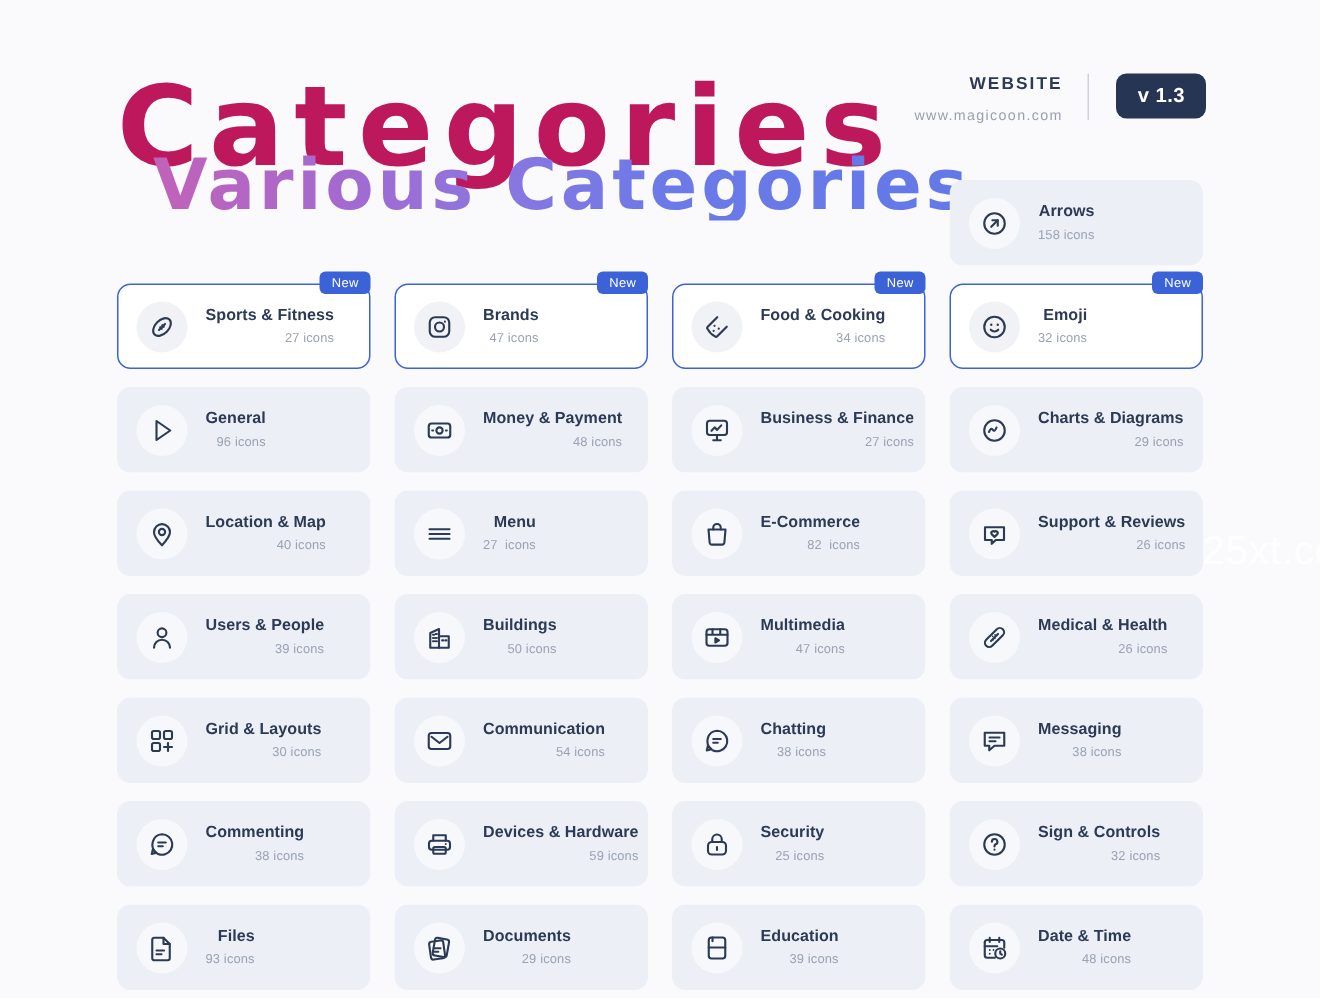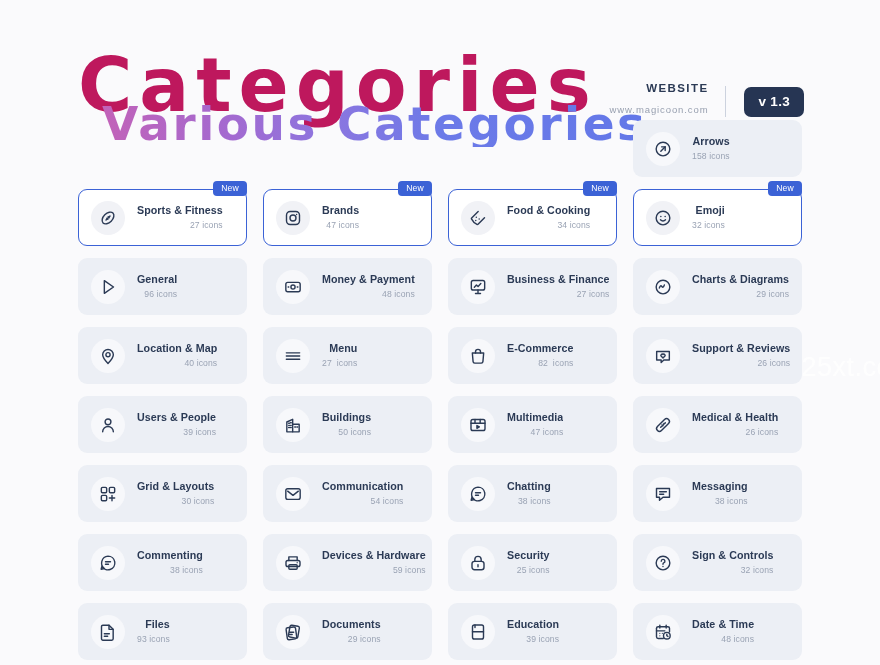--- a/index.html
+++ b/index.html
@@ -25,36 +25,36 @@
   .main-title {
     position: absolute; left: 0; top: 52px;
     font-size: 47px; font-weight: 700; letter-spacing: 2.5px;
     line-height: 1; white-space: nowrap;
     font-family: "DejaVu Sans", sans-serif;
     background: linear-gradient(90deg, #c262b8 0%, #a569cf 22%, #8b76e0 42%, #6c7ae8 62%, #6378e8 100%);
     -webkit-background-clip: text; background-clip: text;
     -webkit-text-fill-color: transparent; color: transparent; margin-left: 24px;
   }
 
-  .brand { position: absolute; right: 76px; top: 49px; display: flex; align-items: flex-end; gap: 0; }
+  .brand { position: absolute; right: 76px; top: 49px; display: flex; align-items: flex-start; gap: 0; }
   .brand-text { text-align: right; padding-right: 17px; }
   .brand-label {
     font-size: 11.5px; font-weight: 700; color: #2b3a55;
     letter-spacing: 1.4px; line-height: 14px;
   }
   .brand-url {
     font-size: 9.5px; color: #98a0b0; letter-spacing: 0.9px;
     line-height: 14px; margin-top: 8px;
   }
   .brand-divider { width: 1px; height: 31px; background: #ccd2de; }
   .version-badge {
     margin-left: 18px;
     background: #263553; color: #ffffff;
     font-size: 13.5px; font-weight: 700; letter-spacing: 0.3px;
-    padding: 7px 14px 8px; border-radius: 7px; margin-top: 38px;
+    padding: 7px 14px 8px; border-radius: 7px;
   }
 
   
   .watermark {
     position: absolute; left: 735px; top: 352px;
     font-size: 27px; font-weight: 400; letter-spacing: 0.5px;
     color: #ffffff; opacity: 0.85; white-space: nowrap;
     pointer-events: none;
   }
 

